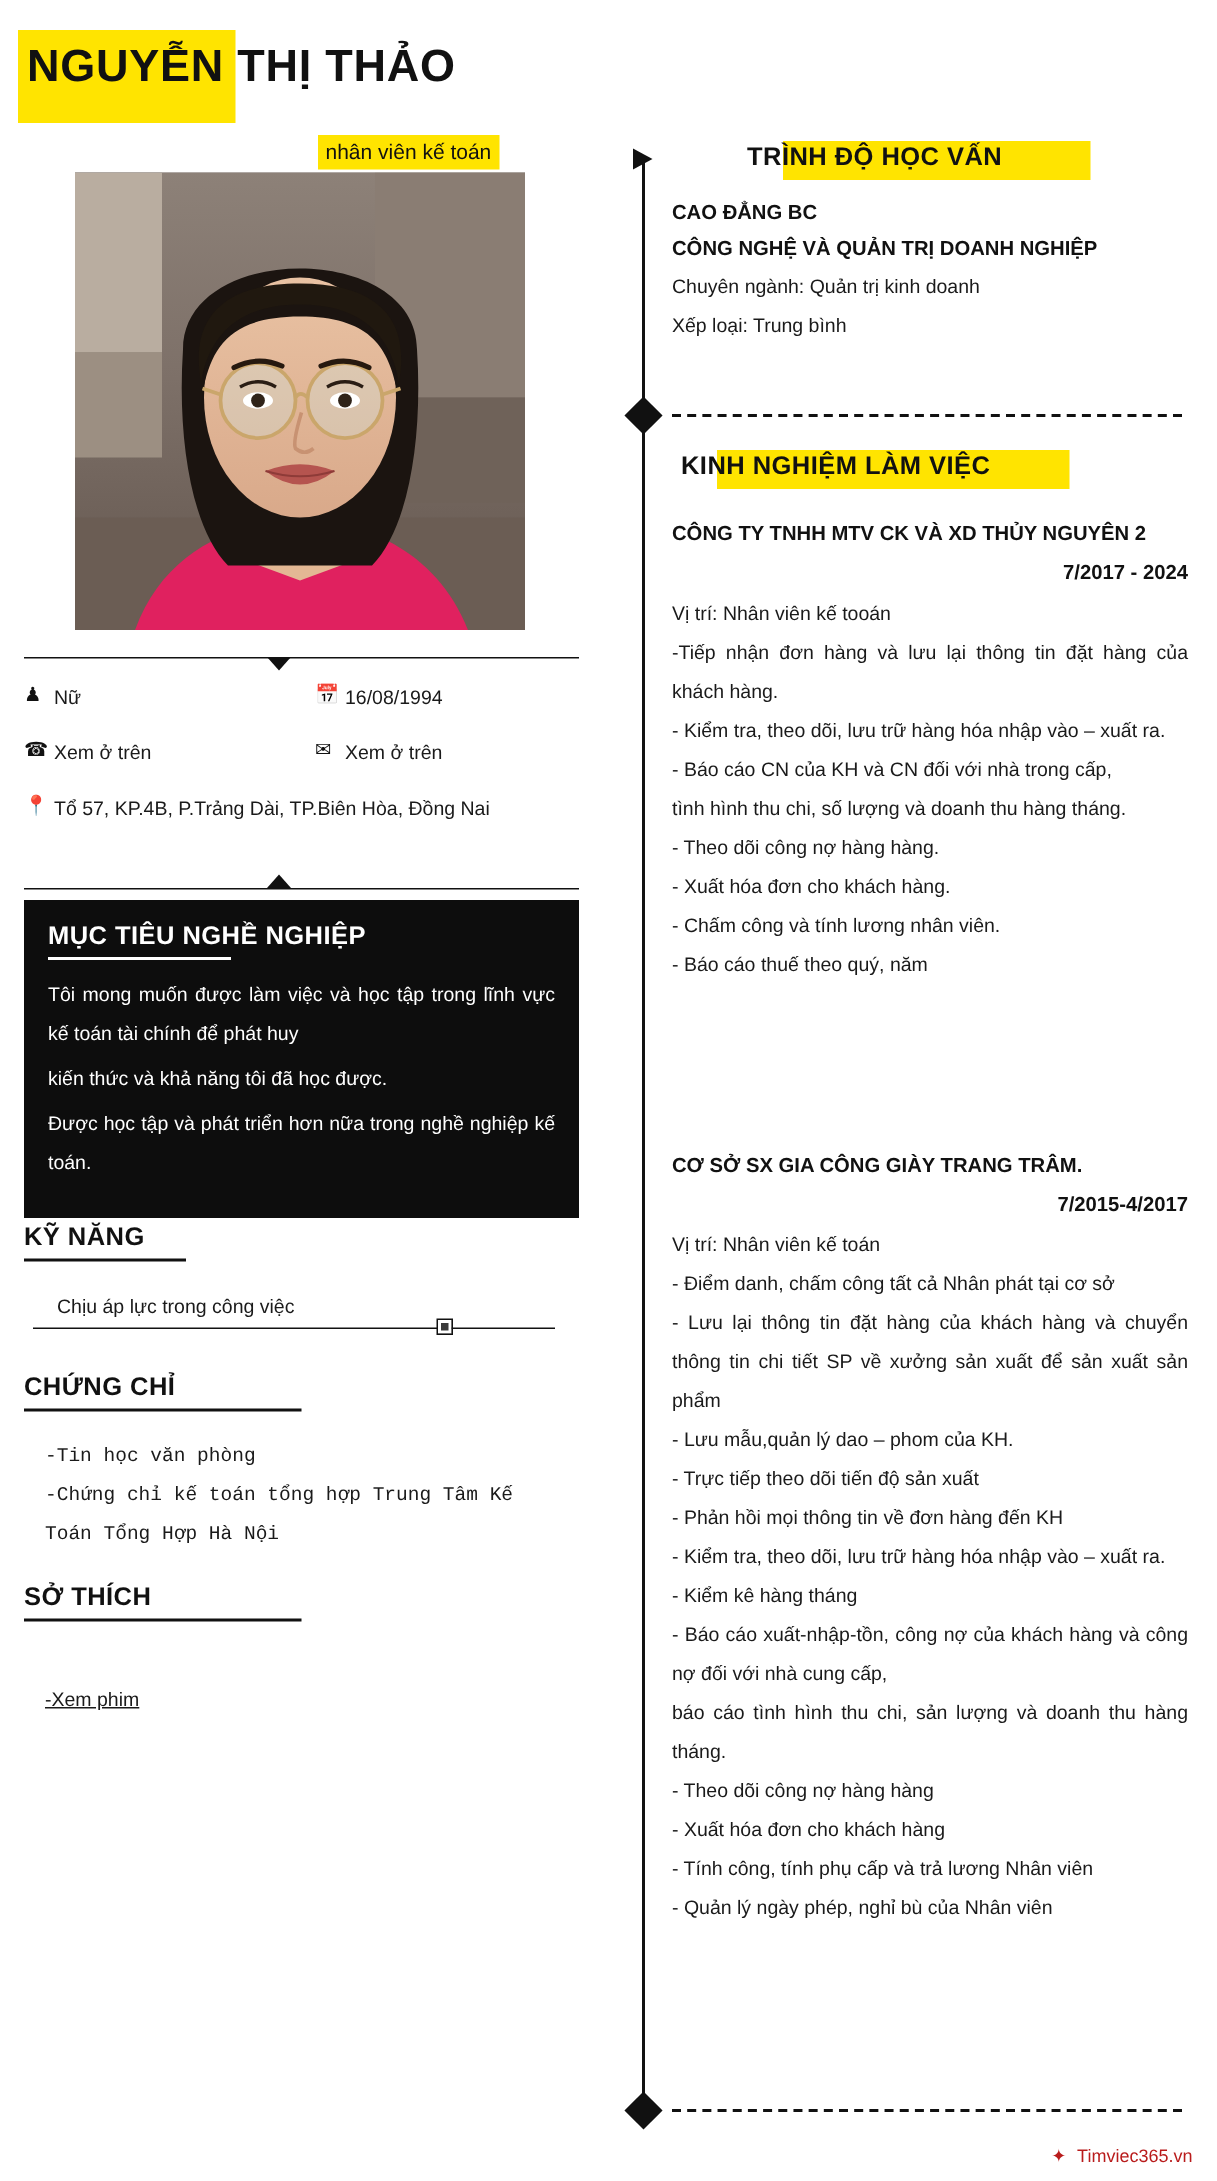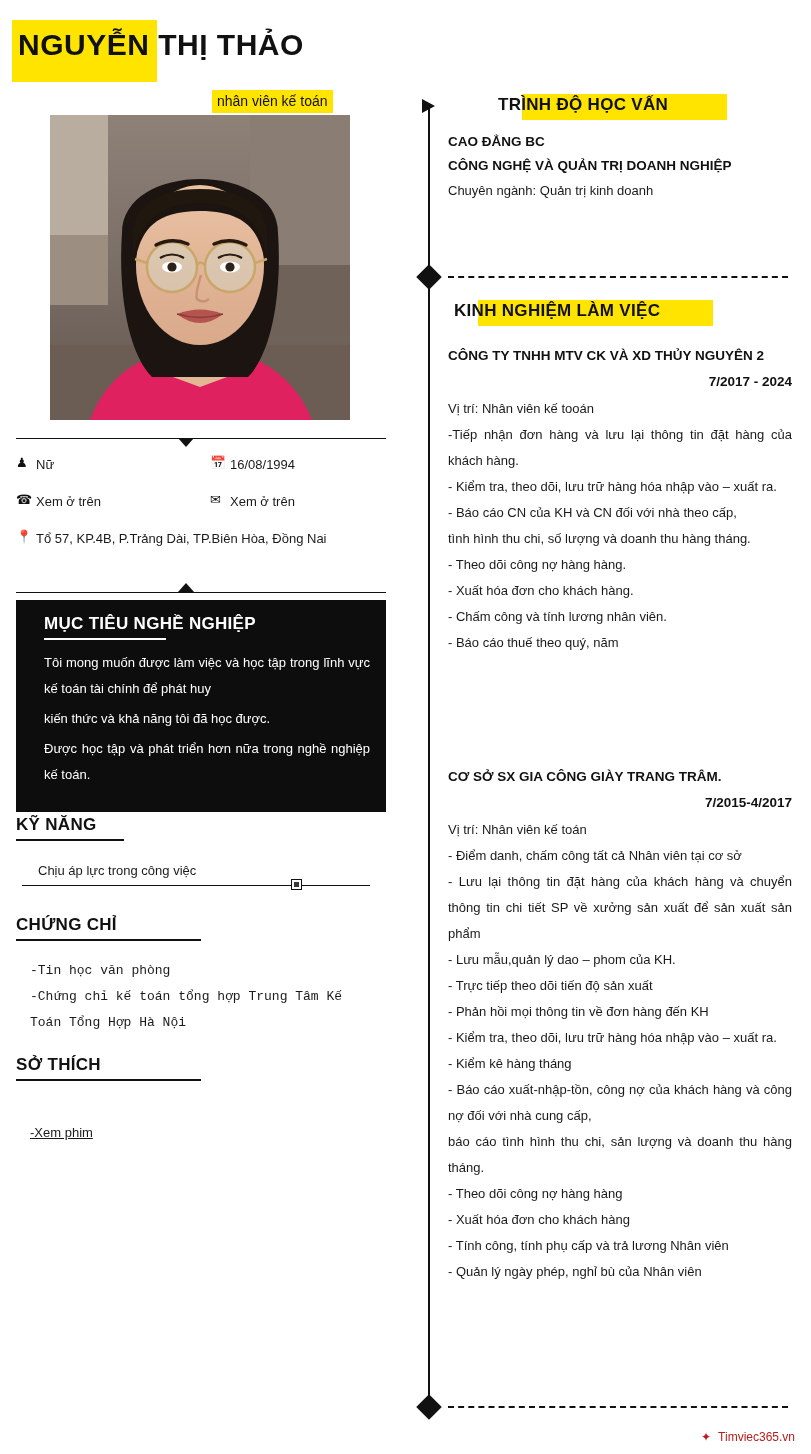--- a/index.html
+++ b/index.html
@@ -105,21 +105,21 @@
     color: #111;
   }
   .info-txt { line-height: 19px; }
 
   .objective {
     position: absolute;
     left: 16px; top: 600px;
     width: 370px;
     background: #0d0d0d;
     color: #ffffff;
-    padding: 14px 16px 20px 28px;
+    padding: 14px 16px 20px 16px;
   }
   .objective h2 {
     margin: 0 0 10px 0;
     font-size: 17px;
     font-weight: bold;
     letter-spacing: 0.3px;
   }
   .obj-underline {
     width: 122px; height: 2px;
     background: #ffffff;
@@ -399,48 +399,49 @@
   <div class="tl-diamond" style="top:1398px;"></div>
 
   <div class="r-title-wrap" style="top:92px;margin-left:44px;">
     <div class="r-title-hl" style="width:205px;"></div>
     <div class="r-title">TRÌNH ĐỘ HỌC VẤN</div>
   </div>
   <div class="r-block" style="top:130px;">
     <div class="r-head">CAO ĐẲNG BC</div>
     <div class="r-head">CÔNG NGHỆ VÀ QUẢN TRỊ DOANH NGHIỆP</div>
     <div class="r-line">Chuyên ngành: Quản trị kinh doanh</div>
+    <div class="r-line">Xếp loại: Trung bình</div>
   </div>
 
   <div class="dash" style="top:276px;"></div>
 
   <div class="r-title-wrap" style="top:298px;">
     <div class="r-title-hl" style="width:235px;"></div>
     <div class="r-title">KINH NGHIỆM LÀM VIỆC</div>
   </div>
 
   <div class="r-block" style="top:344px;">
     <div class="r-head">CÔNG TY TNHH MTV CK VÀ XD THỦY NGUYÊN 2</div>
     <div class="r-date">7/2017 - 2024</div>
     <div class="r-line">Vị trí: Nhân viên kế tooán</div>
     <div class="r-line">-Tiếp nhận đơn hàng và lưu lại thông tin đặt hàng của khách hàng.</div>
     <div class="r-line">- Kiểm tra, theo dõi, lưu trữ hàng hóa nhập vào – xuất ra.</div>
-    <div class="r-line">- Báo cáo CN của KH và CN đối với nhà theo cấp,</div>
+    <div class="r-line">- Báo cáo CN của KH và CN đối với nhà trong cấp,</div>
     <div class="r-line"> tình hình thu chi, số lượng và doanh thu hàng tháng.</div>
     <div class="r-line">- Theo dõi công nợ hàng hàng.</div>
     <div class="r-line">- Xuất hóa đơn cho khách hàng.</div>
     <div class="r-line">- Chấm công và tính lương nhân viên.</div>
     <div class="r-line">- Báo cáo thuế theo quý, năm</div>
   </div>
 
   <div class="r-block" style="top:765px;">
     <div class="r-head">CƠ SỞ SX GIA CÔNG GIÀY TRANG TRÂM.</div>
     <div class="r-date">7/2015-4/2017</div>
     <div class="r-line">Vị trí: Nhân viên kế toán</div>
-    <div class="r-line">- Điểm danh, chấm công tất cả Nhân viên tại cơ sở</div>
+    <div class="r-line">- Điểm danh, chấm công tất cả Nhân phát tại cơ sở</div>
     <div class="r-line">- Lưu lại thông tin đặt hàng của khách hàng và chuyển thông tin chi tiết SP về xưởng sản xuất để sản xuất sản phẩm</div>
     <div class="r-line">- Lưu mẫu,quản lý dao – phom của KH.</div>
     <div class="r-line">- Trực tiếp theo dõi tiến độ sản xuất</div>
     <div class="r-line">- Phản hồi mọi thông tin về đơn hàng đến KH</div>
     <div class="r-line">- Kiểm tra, theo dõi, lưu trữ hàng hóa nhập vào – xuất ra.</div>
     <div class="r-line">- Kiểm kê hàng tháng</div>
     <div class="r-line">- Báo cáo xuất-nhập-tồn, công nợ của khách hàng và công nợ đối với nhà cung cấp,</div>
     <div class="r-line">báo cáo tình hình thu chi, sản lượng và doanh thu hàng tháng.</div>
     <div class="r-line">- Theo dõi công nợ hàng hàng</div>
     <div class="r-line">- Xuất hóa đơn cho khách hàng</div>

